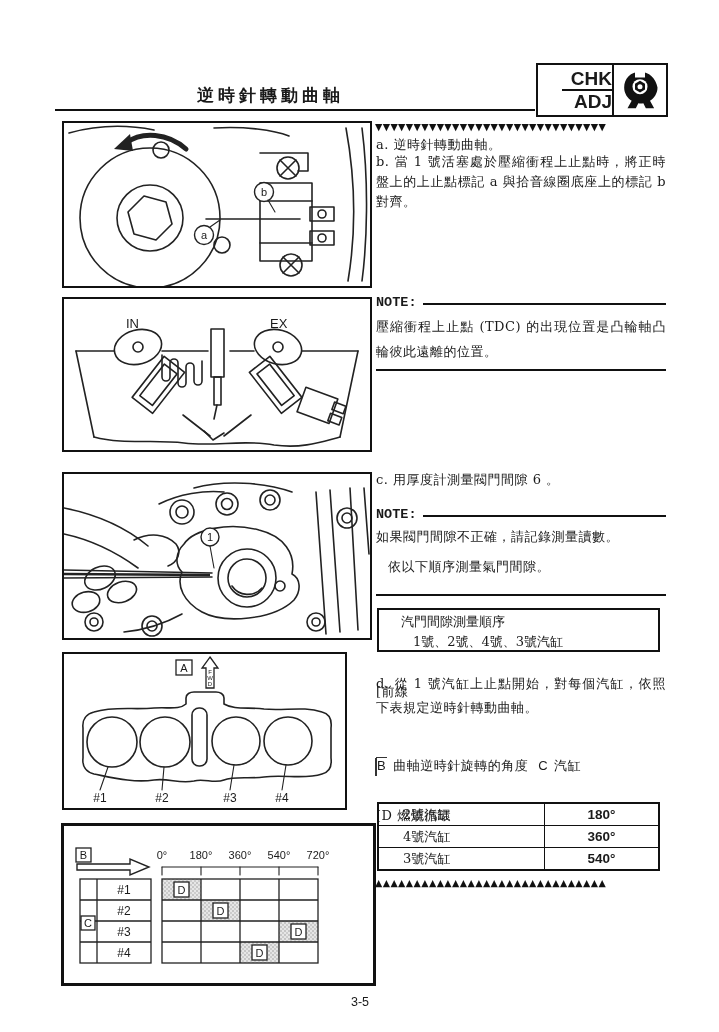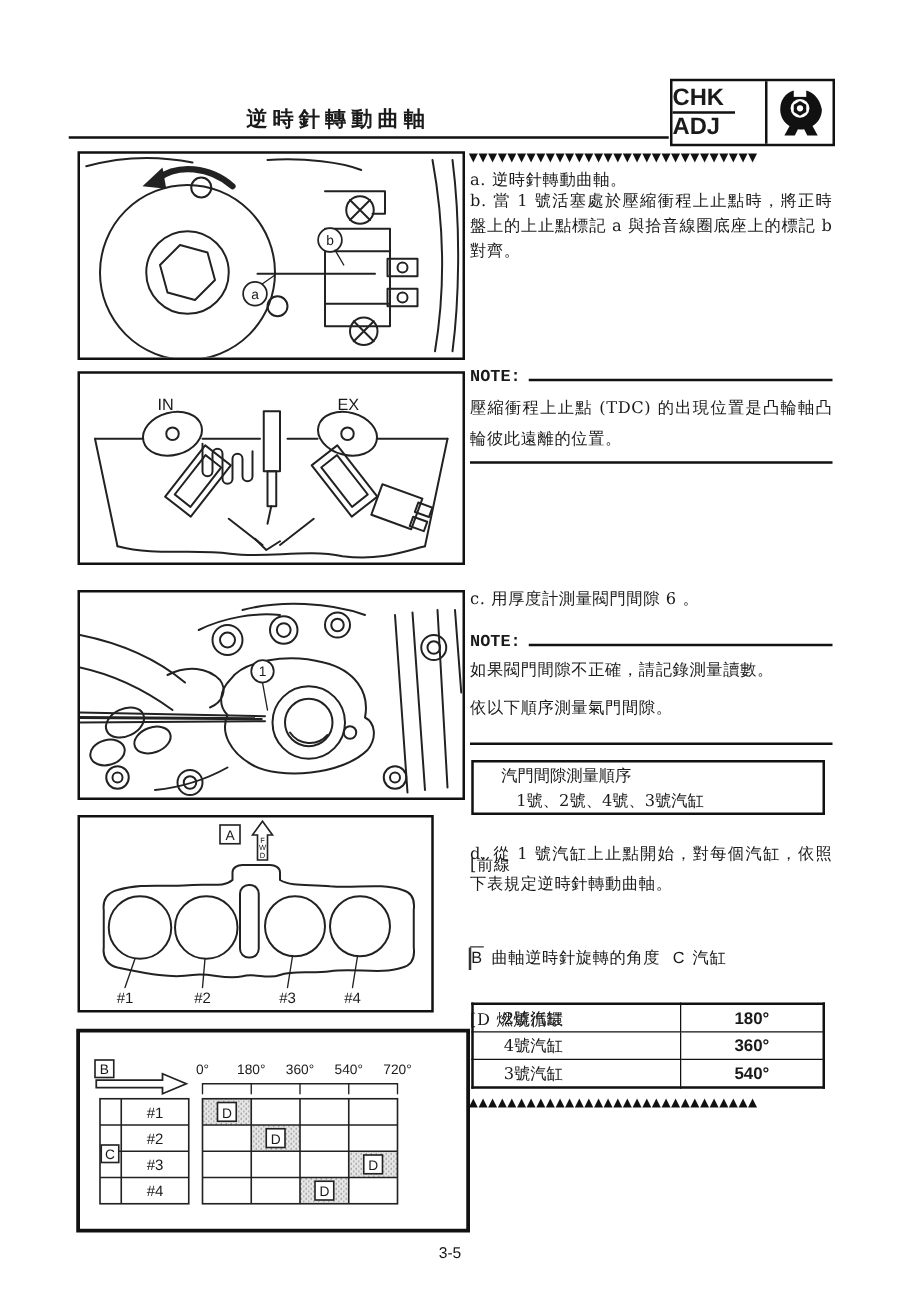--- a/index.html
+++ b/index.html
@@ -4,21 +4,21 @@
 <style>
   html,body{margin:0;padding:0;background:#fff;}
   .page{position:relative;width:719px;height:1032px;background:#fff;color:#1a1a1a;
         font-family:"DejaVu Serif","Liberation Serif",serif;overflow:hidden;}
   .abs{position:absolute;}
   
   .title{left:197px;top:84px;font-size:17px;letter-spacing:4px;font-weight:600;}
   .header-rule{left:55px;top:109px;width:480px;height:2px;background:#111;}
   .badge{left:536px;top:63px;width:128px;height:50px;border:2px solid #111;display:flex;}
   .badge-left{width:74px;border-right:2px solid #111;display:flex;flex-direction:column;
-              align-items:flex-start;justify-content:center;font-family:"Liberation Sans",sans-serif;
+              align-items:flex-end;justify-content:center;font-family:"Liberation Sans",sans-serif;
               font-weight:bold;font-size:19px;line-height:21px;}
   .badge-left .frac{width:50px;height:2px;background:#111;}
   .badge-right{flex:1;display:flex;align-items:center;justify-content:center;}
   
   .frame{border:2px solid #111;background:#fff;}
   .frame.thick{border-width:3px;}
   
   .rc{left:376px;width:290px;font-size:13px;line-height:20px;text-align:justify;letter-spacing:0.5px;}
   .tri{left:375px;width:292px;font-size:9.5px;letter-spacing:0.4px;white-space:nowrap;overflow:hidden;
        font-family:"DejaVu Sans","Liberation Sans",sans-serif;color:#111;}
@@ -277,21 +277,21 @@
   <div class="abs rc wide" style="top:314px;">壓縮衝程上止點 (TDC) 的出現位置是凸輪軸凸輪彼此遠離的位置。</div>
   <div class="abs rule" style="top:369px;"></div>
 
   <div class="abs rc" style="top:470px;">c. 用厚度計測量閥門間隙 6 。</div>
 
   <div class="abs note-row" style="top:507px;">
     <span class="note-label">NOTE:</span>
     <span class="note-line"></span>
   </div>
   <div class="abs rc" style="top:527px;">如果閥門間隙不正確，請記錄測量讀數。</div>
-  <div class="abs rc" style="top:557px;">依以下順序測量氣門間隙。</div>
+  <div class="abs rc" style="top:557px;margin-left:12px;">依以下順序測量氣門間隙。</div>
   <div class="abs rule" style="top:594px;"></div>
 
   <div class="abs order-box">
     <div class="l1">汽門間隙測量順序</div>
     <div class="l2">1號、2號、4號、3號汽缸</div>
   </div>
 
   <div class="abs cap" style="top:656px;">[前線</div>
   <div class="abs rc" style="top:672px;line-height:24px;">d. 從 1 號汽缸上止點開始，對每個汽缸，依照下表規定逆時針轉動曲軸。</div>
 

